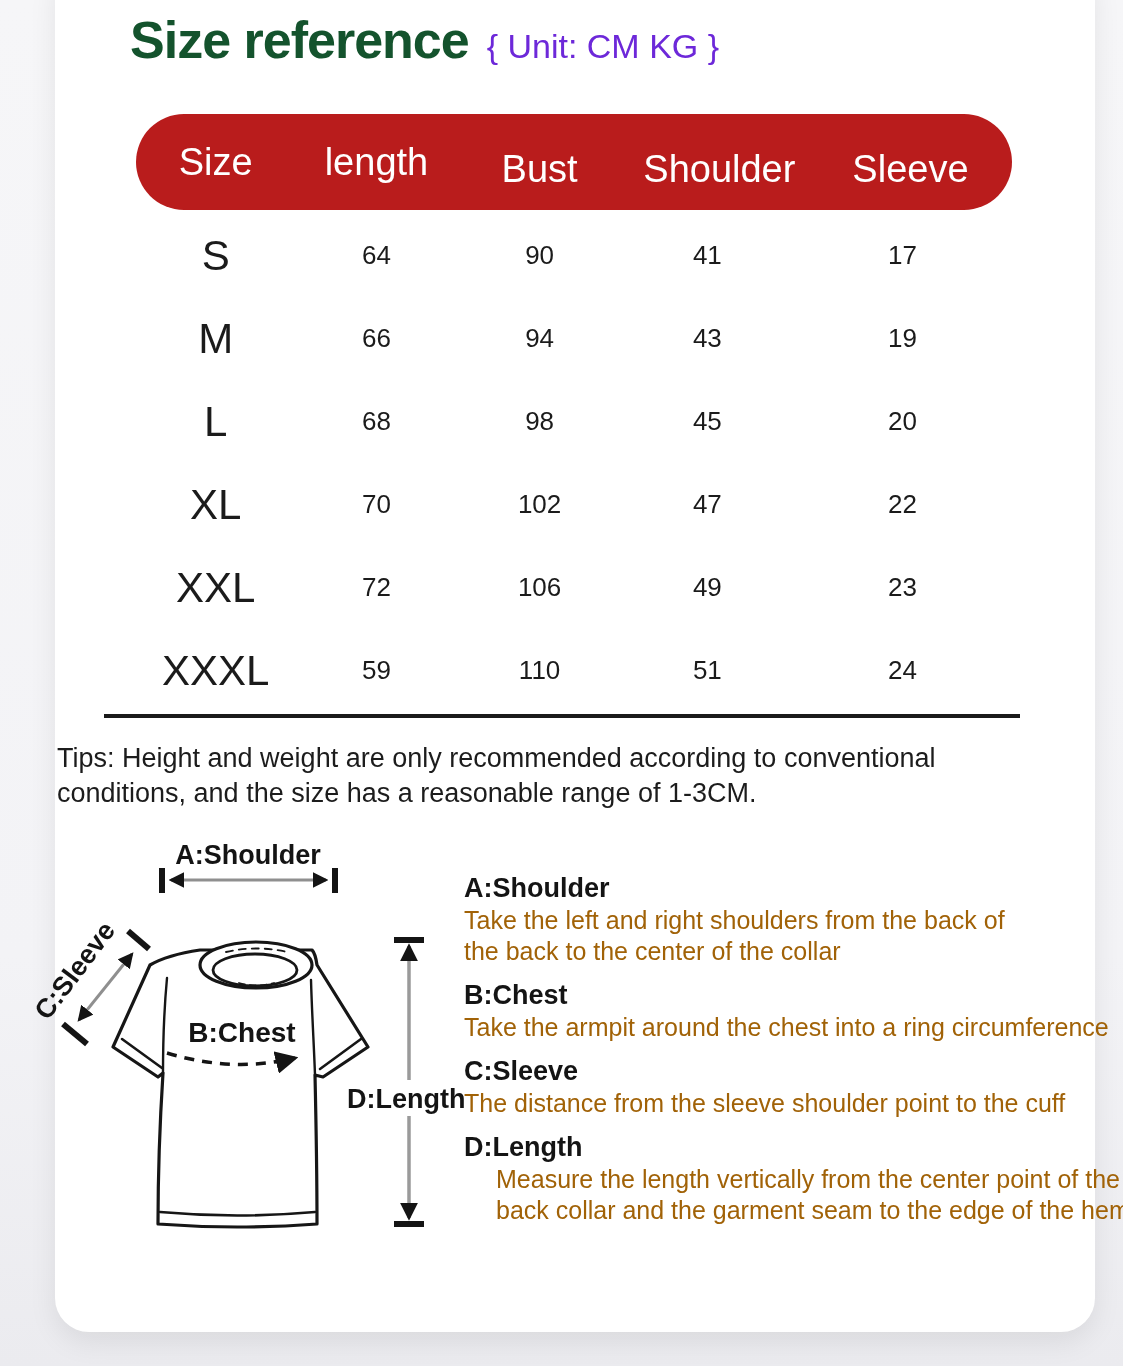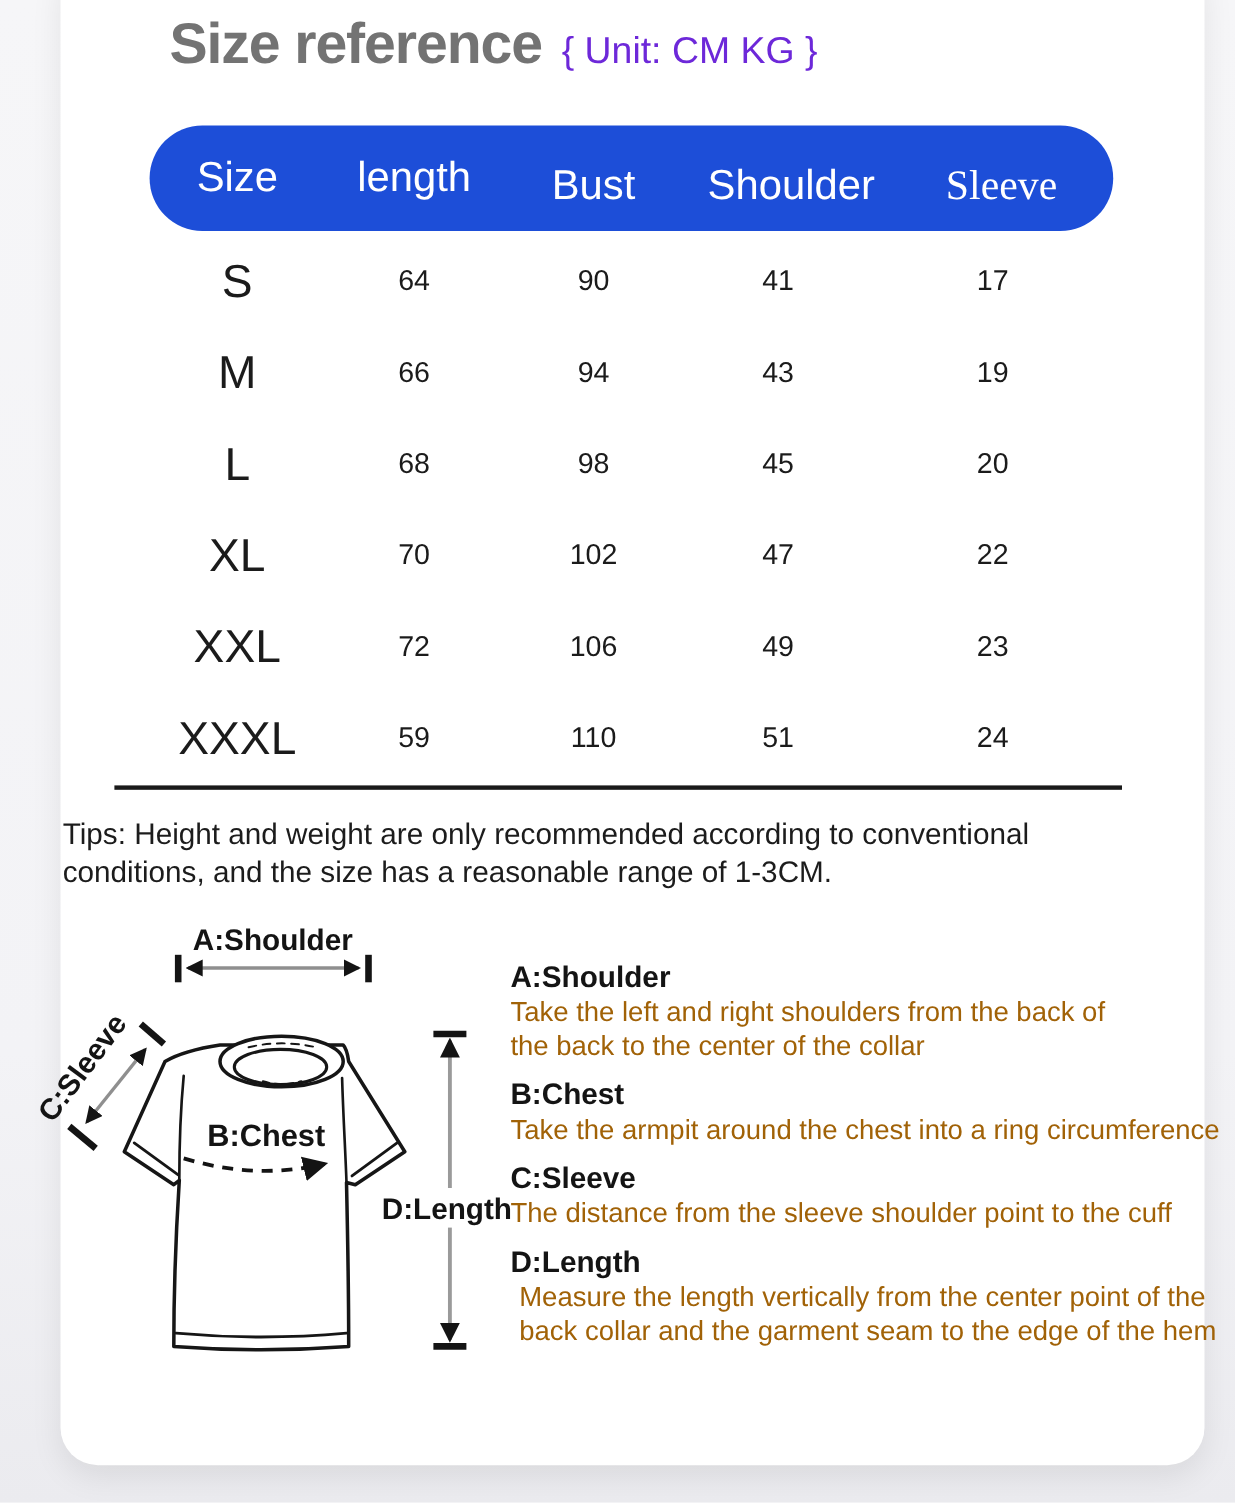--- a/index.html
+++ b/index.html
@@ -8,63 +8,63 @@
     background:linear-gradient(180deg,#f6f6f8 0%,#f3f3f6 70%,#ebebef 100%);
     font-family:"Liberation Sans","DejaVu Sans",sans-serif;color:#161616;
   }
   .card{
     position:absolute;left:55px;top:-40px;width:1040px;height:1372px;
     background:#ffffff;border-radius:34px;
     box-shadow:0 10px 28px rgba(0,0,0,0.08);
   }
   
   .title-row{position:absolute;left:130px;top:10px;display:flex;align-items:baseline;gap:18px;}
-  .title{font-size:52px;font-weight:bold;letter-spacing:-1px;color:#737373;margin-left:24px;}
+  .title{font-size:52px;font-weight:bold;letter-spacing:-1px;color:#14532d;}
   .unit-note{font-size:34px;font-weight:400;color:#6d28d9;}
   
   .thead{
     position:absolute;left:136px;top:114px;width:876px;height:96px;
     border-radius:48px;display:grid;align-items:center;
     grid-template-columns:18.2% 18.5% 18.75% 19.55% 25%;
   }
   .th{color:#ffffff;font-size:38px;text-align:center;}
   .th:nth-child(3){transform:translateY(7px);}
   .th:nth-child(4){transform:translate(12px,7px);}
-  .th:nth-child(5){transform:translate(8px,7px);font-family:Liberation Serif, serif;}
+  .th:nth-child(5){transform:translate(8px,7px);}
   .tbody{position:absolute;left:136px;top:214px;width:876px;}
   .tr{
     height:83px;display:grid;align-items:center;
     grid-template-columns:18.2% 18.5% 18.75% 19.55% 25%;
   }
   .td{text-align:center;font-size:26px;color:#1b1b1b;}
   .td.size{font-size:42px;}
   
   .divider{position:absolute;left:104px;top:714px;width:916px;height:4px;background:#1a1a1a;}
   .tips{position:absolute;left:57px;top:741px;width:1036px;
         font-size:27px;line-height:35px;color:#1c1c1c;}
   
   .diagram{position:absolute;left:30px;top:830px;width:440px;height:420px;}
   
   .descs{position:absolute;left:464px;top:872px;width:630px;}
   .desc{margin-bottom:12px;}
   .desc h3{margin:0;font-size:27px;line-height:33px;font-weight:bold;color:#141414;}
   .desc .dline{font-size:25px;line-height:31px;color:#a16207;white-space:nowrap;}
-  .desc.indent .dline{padding-left:8px;}
+  .desc.indent .dline{padding-left:8px;margin-left:24px;}
 </style>
 </head>
 <body>
 
 <div class="card"></div>
 
 <div class="title-row">
   <span class="title">Size reference</span>
   <span class="unit-note">{ Unit: CM KG }</span>
 </div>
 
-<div class="thead" id="thead" style="background: #1d4ed8;">
+<div class="thead" id="thead" style="background: #b91c1c;">
   <span class="th">Size</span>
   <span class="th">length</span>
   <span class="th">Bust</span>
   <span class="th">Shoulder</span>
   <span class="th">Sleeve</span>
 </div>
 
 <div class="tbody">
   <div class="tr">
     <span class="td size">S</span>

